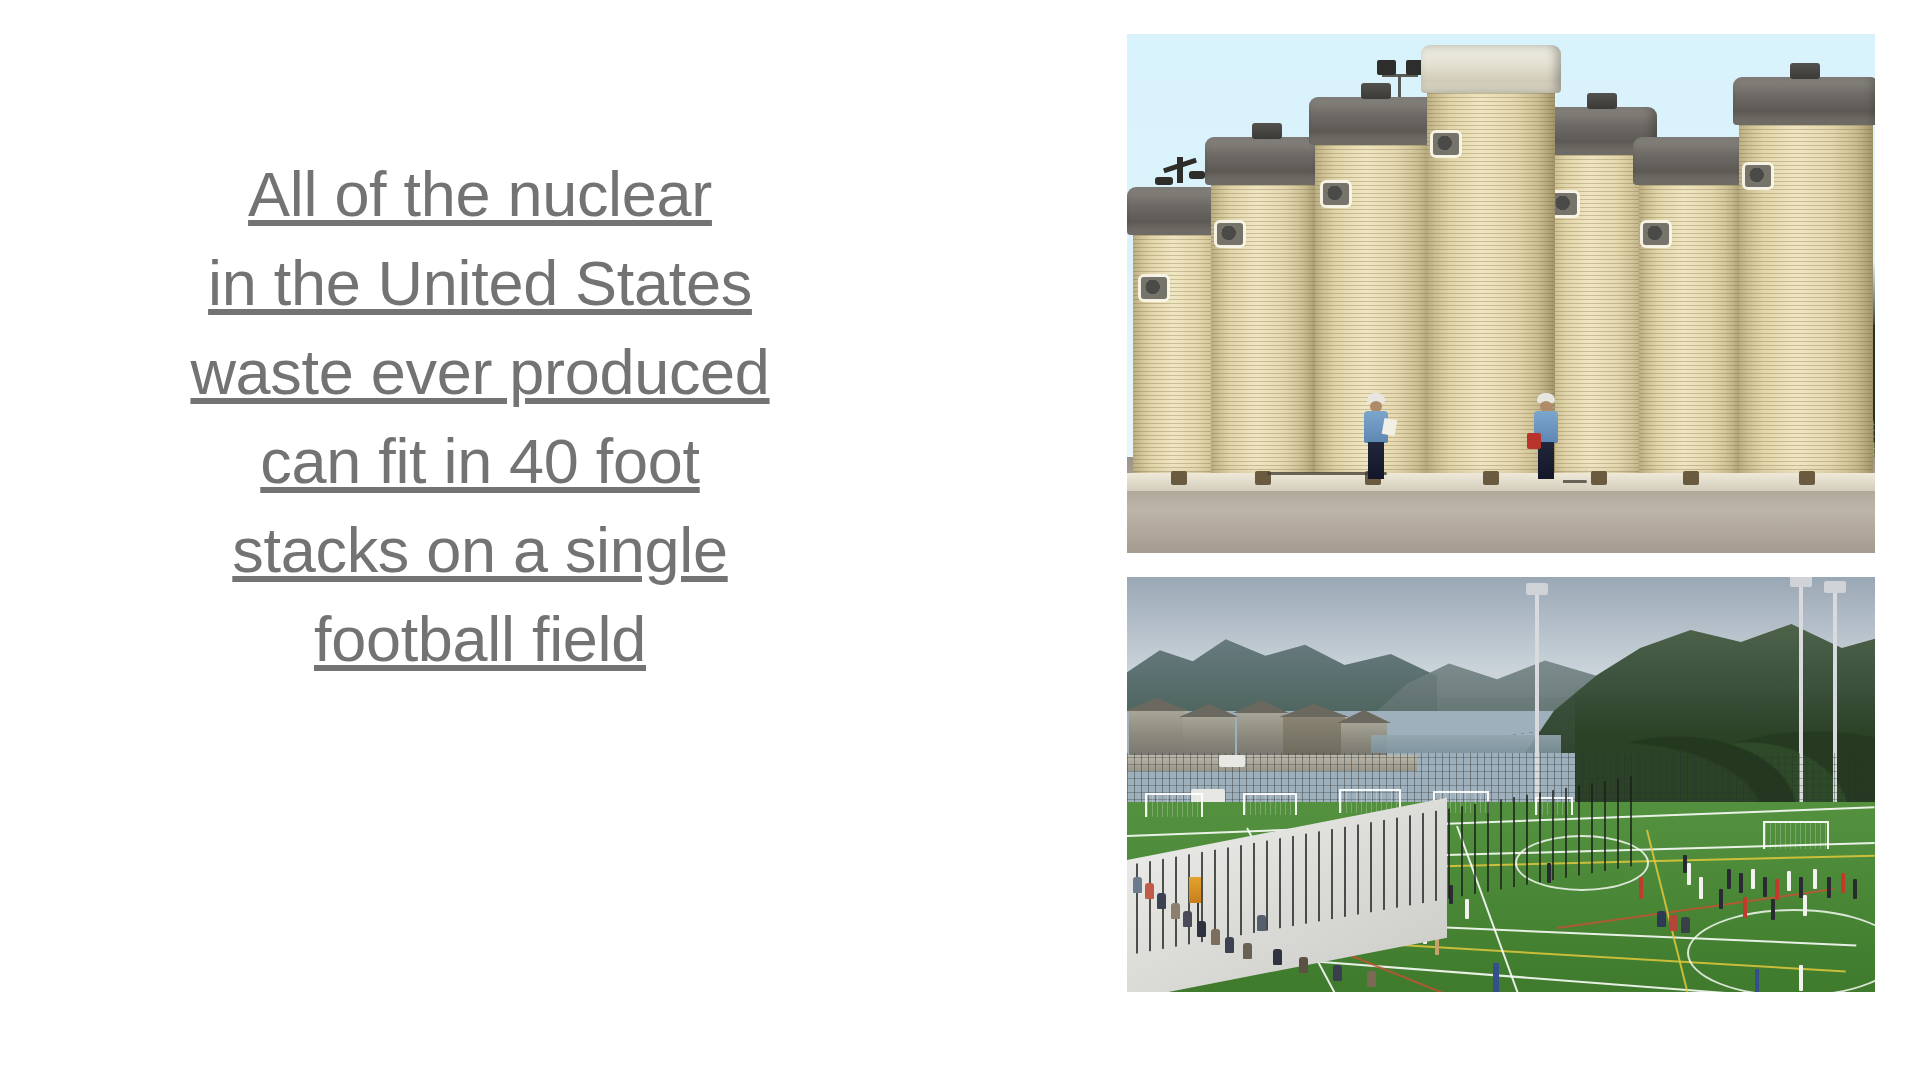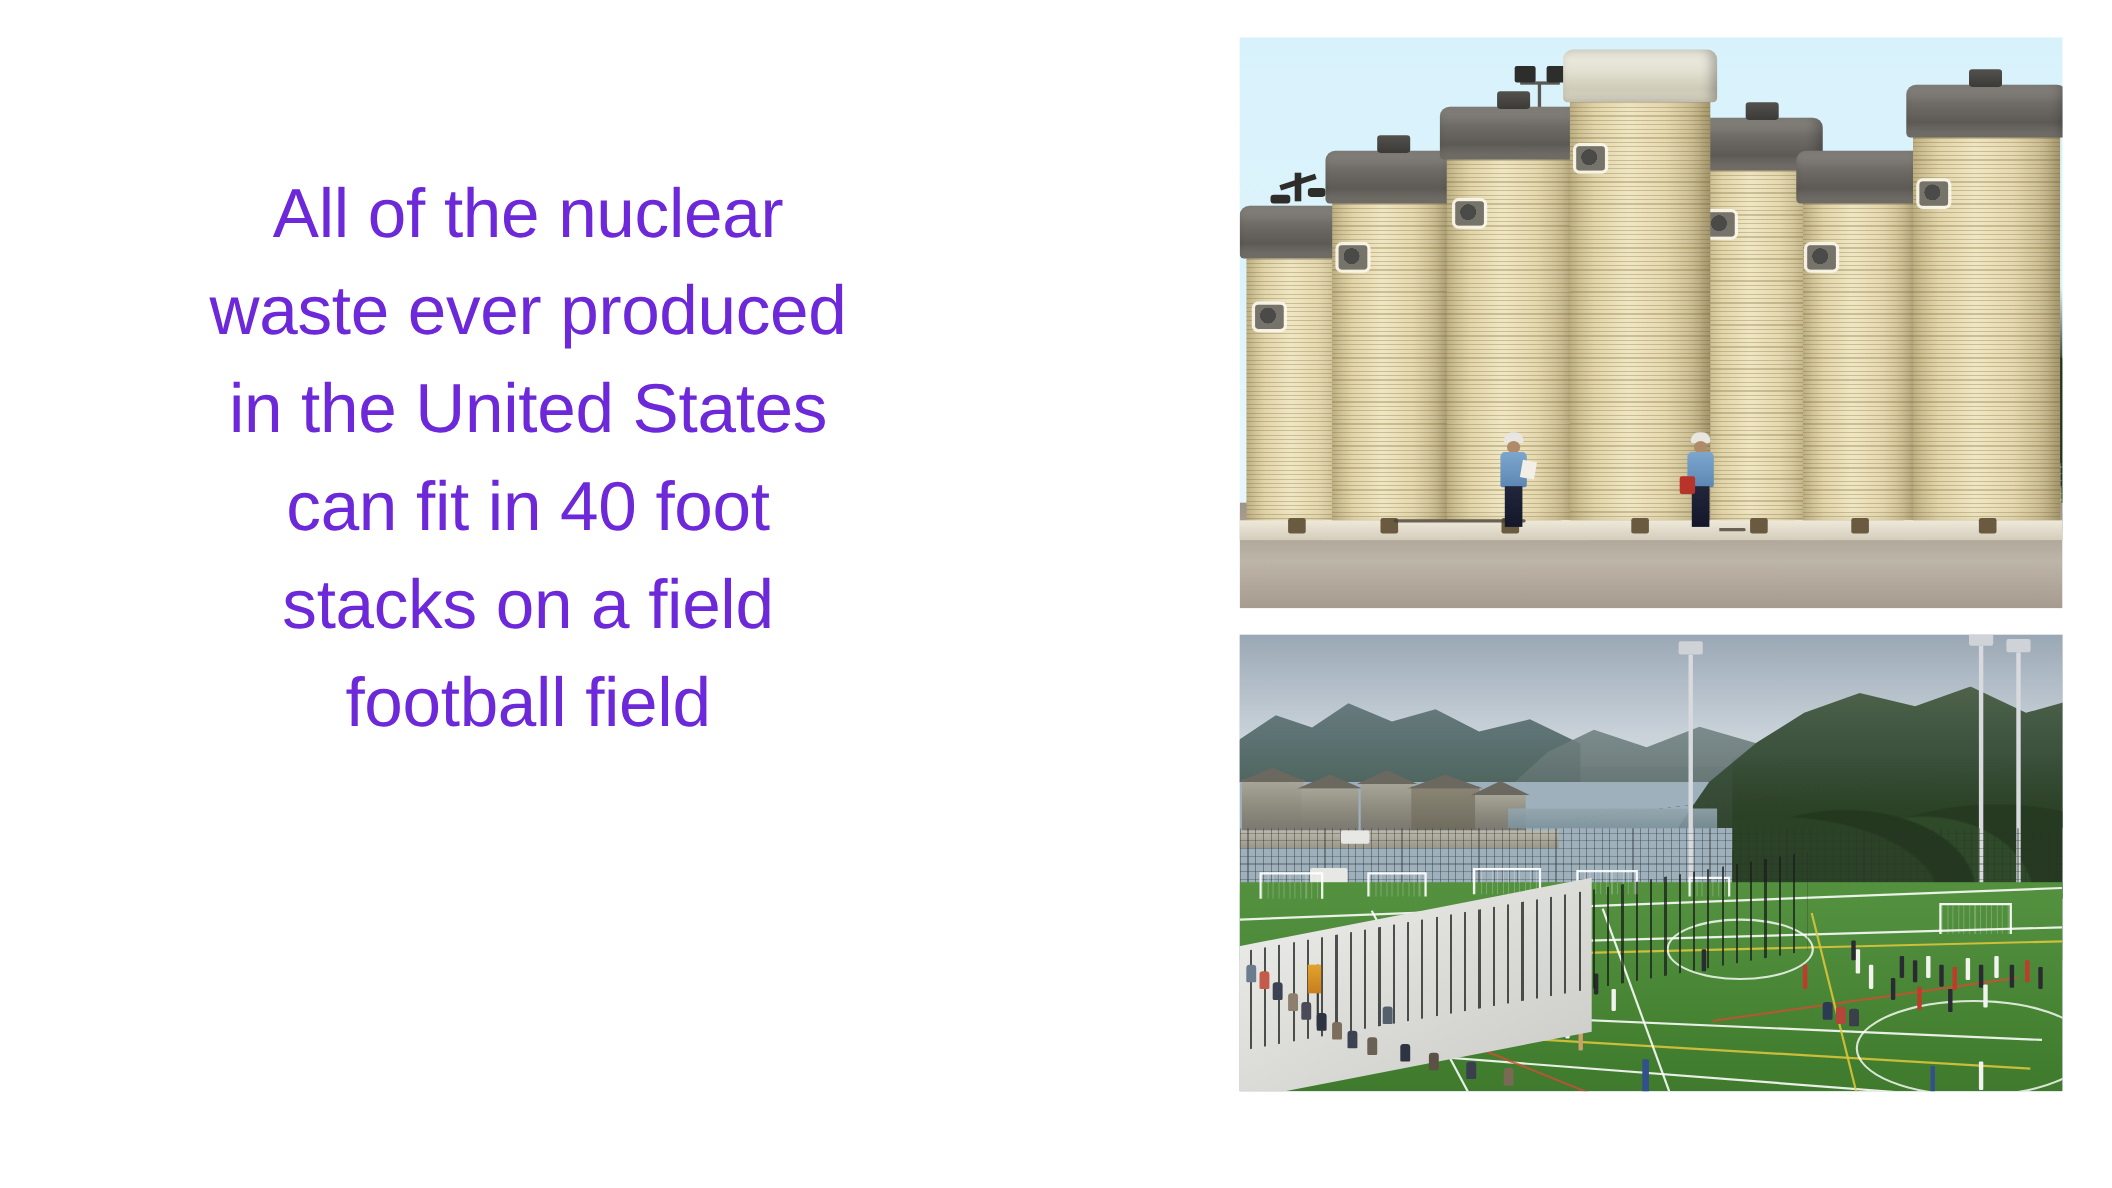--- a/index.html
+++ b/index.html
@@ -32,24 +32,25 @@
     display: flex;
     flex-direction: column;
     align-items: center;
     justify-content: flex-start;
   }
   .headline {
     font-family: "Liberation Sans", sans-serif;
     font-weight: 300;
     font-size: 63px;
     line-height: 89px;
-    color: #6d28d9;
+    color: #737373;
     text-align: center;
     letter-spacing: -0.3px;
     white-space: nowrap;
+    text-decoration: underline;
   }
   .headline-line { display: block; }
 
   
   .photo {
     position: absolute;
     overflow: hidden;
   }
 
   
@@ -331,24 +332,24 @@
   }
 </style>
 </head>
 <body>
 
 <div class="slide">
 
   <div class="text-panel">
     <div class="headline">
       <span class="headline-line">All of the nuclear</span>
+      <span class="headline-line">in the United States</span>
       <span class="headline-line">waste ever produced</span>
-      <span class="headline-line">in the United States</span>
       <span class="headline-line">can fit in 40 foot</span>
-      <span class="headline-line">stacks on a field</span>
+      <span class="headline-line">stacks on a single</span>
       <span class="headline-line">football field</span>
     </div>
   </div>
 
   <div class="photo" id="photo-casks">
     <div class="sky"></div>
 
     <div class="treeline"></div>
     <div class="grass-bank"></div>
     <div class="fence"></div>

